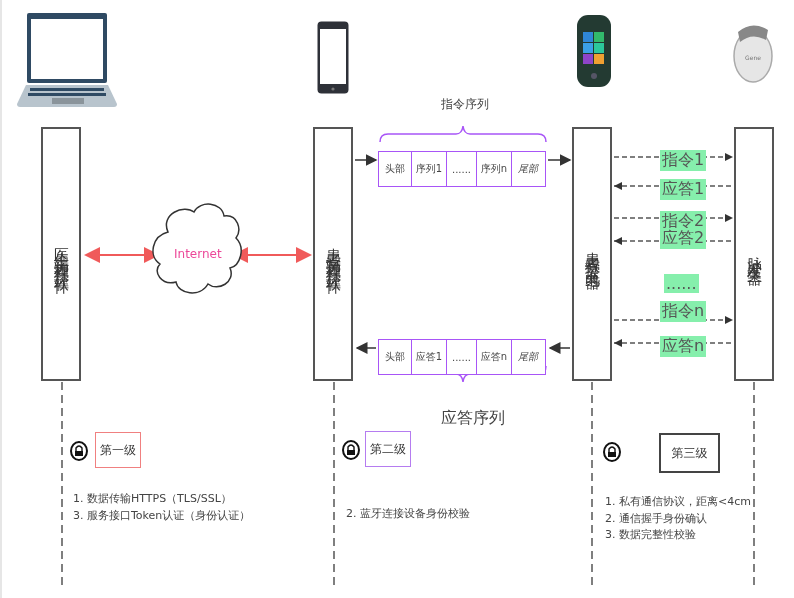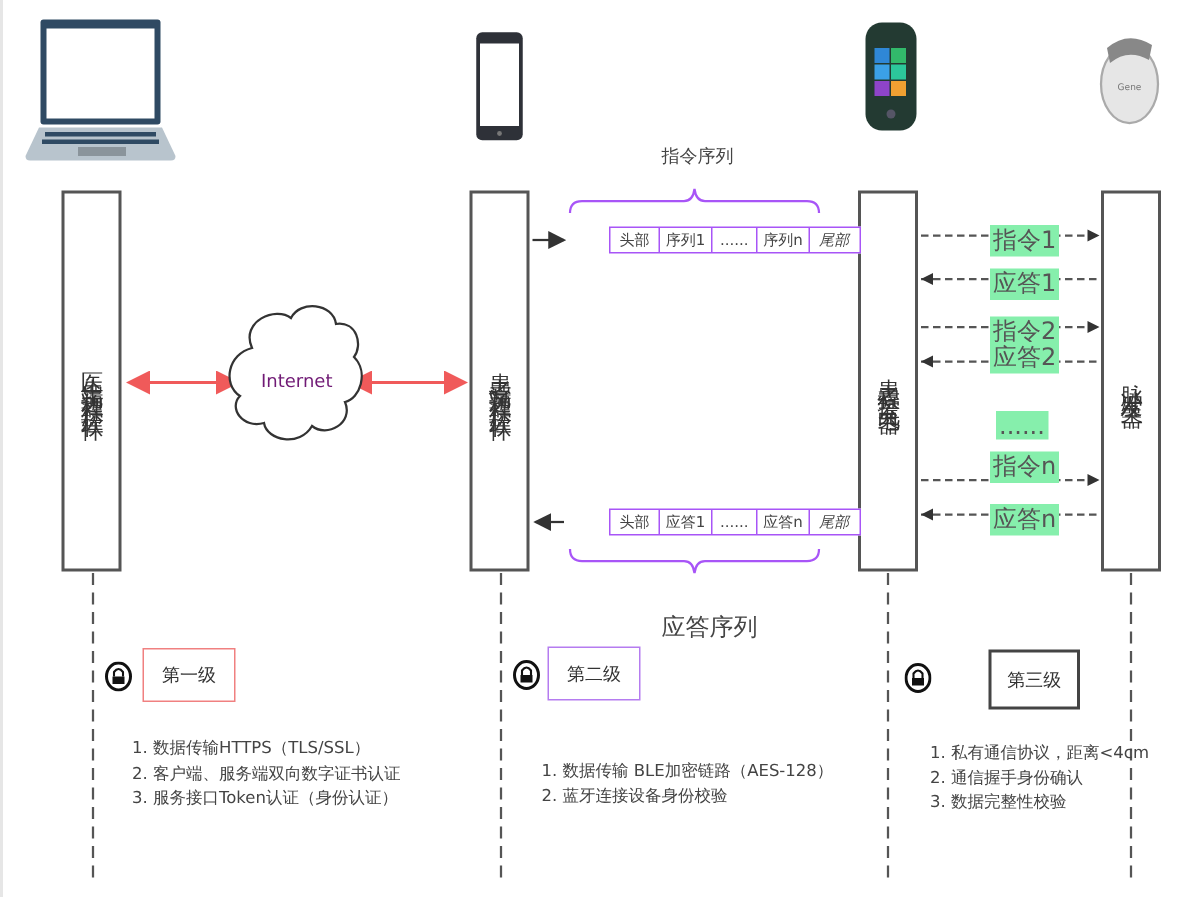--- a/index.html
+++ b/index.html
@@ -4,30 +4,30 @@
 <style>
   html, body { margin: 0; padding: 0; background: #ffffff; }
   body { width: 794px; height: 598px; position: relative; overflow: hidden;
          font-family: "DejaVu Sans", "Liberation Sans", sans-serif; color: #333; }
   .frame-edge { position: absolute; left: 0; top: 0; width: 2px; height: 598px; background: #e6e6e6; }
   .lane-box { position: absolute; top: 127px; width: 40px; height: 254px;
               border: 2px solid #555; background: #fff; box-sizing: border-box;
               display: flex; align-items: center; justify-content: center; }
   .lane-text { writing-mode: vertical-rl; text-orientation: upright; font-size: 15px;
                letter-spacing: 4px; color: #333; line-height: 1; }
-  .seq-row { position: absolute; height: 18px; display: flex; border: 1.5px solid #a855f7;
-             box-sizing: border-box; background: #fff; margin-left: 28px; }
+  .seq-row { position: absolute; height: 36px; display: flex; border: 1.5px solid #a855f7;
+             box-sizing: border-box; background: #fff; }
   .seq-cell { height: 100%; border-right: 1.5px solid #a855f7; font-size: 10px;
               display: flex; align-items: center; justify-content: center; color: #444; box-sizing: border-box; }
   .seq-cell:last-child { border-right: none; font-style: italic; }
   .label { position: absolute; font-size: 11px; color: #444; white-space: nowrap; }
-  .level-box { position: absolute; width: 62px; height: 36px; box-sizing: border-box;
+  .level-box { position: absolute; width: 46px; height: 36px; box-sizing: border-box;
                display: flex; align-items: center; justify-content: center; font-size: 12px; color: #333; background: #fff; }
   .lock { position: absolute; width: 18px; height: 20px; }
-  .desc { position: absolute; font-size: 11px; color: #444; line-height: 16.5px; white-space: nowrap; margin-left: 15px; }
+  .desc { position: absolute; font-size: 11px; color: #444; line-height: 16.5px; white-space: nowrap; }
   .msg-label { position: absolute; font-size: 16px; color: #555; background: #86efac; padding: 0 2px; white-space: nowrap; }
   svg.overlay { position: absolute; left: 0; top: 0; }
 </style>
 </head>
 <body>
 
 <div class="frame-edge"></div>
 
 <svg class="overlay" width="794" height="598">
   <defs>
@@ -117,21 +117,21 @@
 <div class="lane-box" style="left:313px">
   <span class="lane-text">患者端远程程控软件</span>
 </div>
 <div class="lane-box" style="left:572px">
   <span class="lane-text">患者程控充电器</span>
 </div>
 <div class="lane-box" style="left:734px">
   <span class="lane-text">脉冲发生器</span>
 </div>
 
-<div class="label" style="left:174px;top:247px;font-size:12px;color:#701a75">Internet</div>
+<div class="label" style="left:174px;top:247px;font-size:12px;color:#ec4899">Internet</div>
 
 <div class="label" style="left:441px;top:96px;font-size:12px">指令序列</div>
 <div class="seq-row" style="left:378px;top:151px;width:168px">
   <div class="seq-cell" style="width:33px">头部</div>
   <div class="seq-cell" style="width:35px">序列1</div>
   <div class="seq-cell" style="width:30px">......</div>
   <div class="seq-cell" style="width:35px">序列n</div>
   <div class="seq-cell" style="width:32px">尾部</div>
 </div>
 
@@ -153,32 +153,30 @@
 <div class="msg-label" style="left:660px;top:336px">应答n</div>
 
 <svg class="lock" style="left:70px;top:441px" viewBox="0 0 18 20">
   <ellipse cx="9" cy="10" rx="8" ry="9" fill="#fff" stroke="#111" stroke-width="2"></ellipse>
   <path d="M6,10 L6,7 Q9,3 12,7 L12,10" fill="none" stroke="#111" stroke-width="1.4"></path>
   <rect x="5" y="10" width="8" height="5" fill="#111"></rect>
 </svg>
 <div class="level-box" style="left:95px;top:432px;border:1.5px solid #f08080">第一级</div>
 <div class="desc" style="left:73px;top:491px">
   <div>1. 数据传输HTTPS（TLS/SSL）</div>
-  <div>2. 客户端、服务端双向数字证书认证</div>
   <div>3. 服务接口Token认证（身份认证）</div>
 </div>
 
 <svg class="lock" style="left:342px;top:440px" viewBox="0 0 18 20">
   <ellipse cx="9" cy="10" rx="8" ry="9" fill="#fff" stroke="#111" stroke-width="2"></ellipse>
   <path d="M6,10 L6,7 Q9,3 12,7 L12,10" fill="none" stroke="#111" stroke-width="1.4"></path>
   <rect x="5" y="10" width="8" height="5" fill="#111"></rect>
 </svg>
 <div class="level-box" style="left:365px;top:431px;border:1.5px solid #b57cf0">第二级</div>
 <div class="desc" style="left:346px;top:506px">
-  <div>1. 数据传输 BLE加密链路（AES-128）</div>
   <div>2. 蓝牙连接设备身份校验</div>
 </div>
 
 <svg class="lock" style="left:603px;top:442px" viewBox="0 0 18 20">
   <ellipse cx="9" cy="10" rx="8" ry="9" fill="#fff" stroke="#111" stroke-width="2"></ellipse>
   <path d="M6,10 L6,7 Q9,3 12,7 L12,10" fill="none" stroke="#111" stroke-width="1.4"></path>
   <rect x="5" y="10" width="8" height="5" fill="#111"></rect>
 </svg>
 <div class="level-box" style="left:659px;top:433px;width:61px;height:40px;border:2px solid #444">第三级</div>
 <div class="desc" style="left:605px;top:494px">

